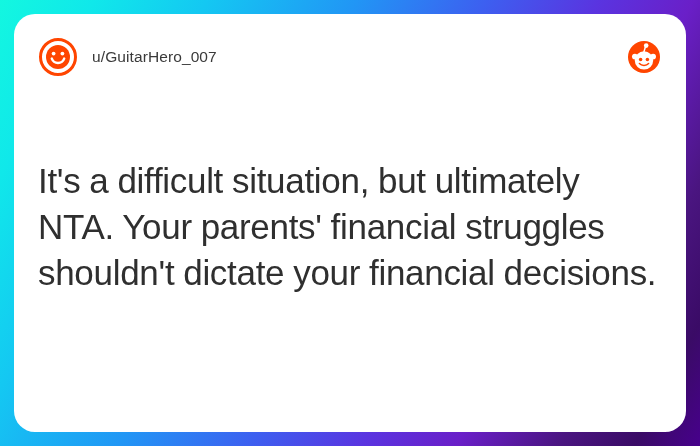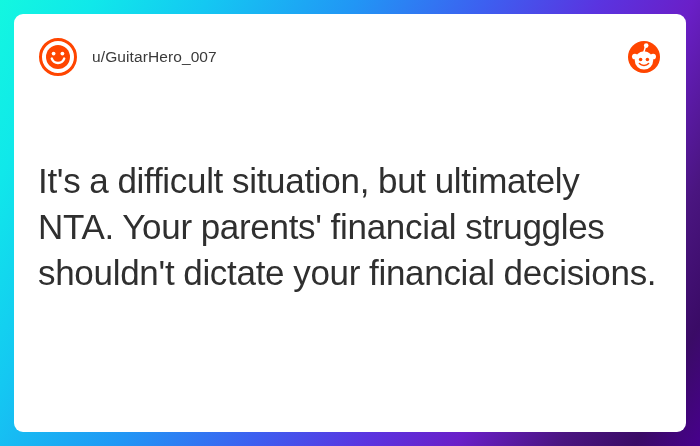--- a/index.html
+++ b/index.html
@@ -33,21 +33,21 @@
     box-sizing: border-box;
   }
 
   .card {
     position: absolute;
     left: 14px;
     top: 14px;
     width: 672px;
     height: 418px;
     background: #ffffff;
-    border-radius: 9px;
+    border-radius: 21px;
     box-sizing: border-box;
     overflow: hidden;
   }
 
   .card-header {
     position: absolute;
     left: 0;
     top: 0;
     width: 100%;
     height: 86px;

